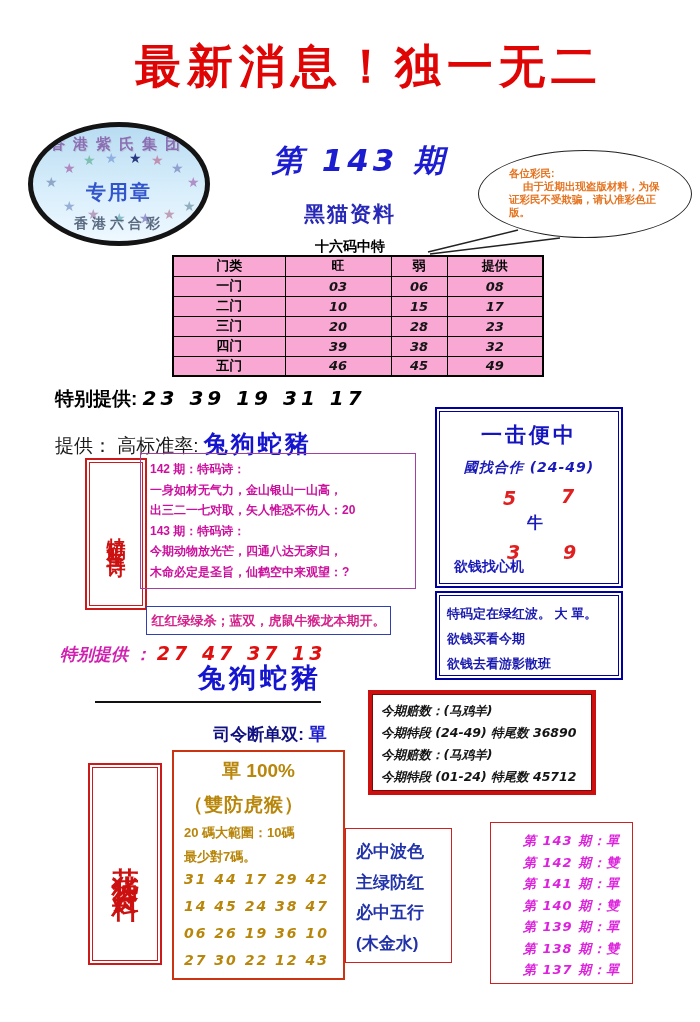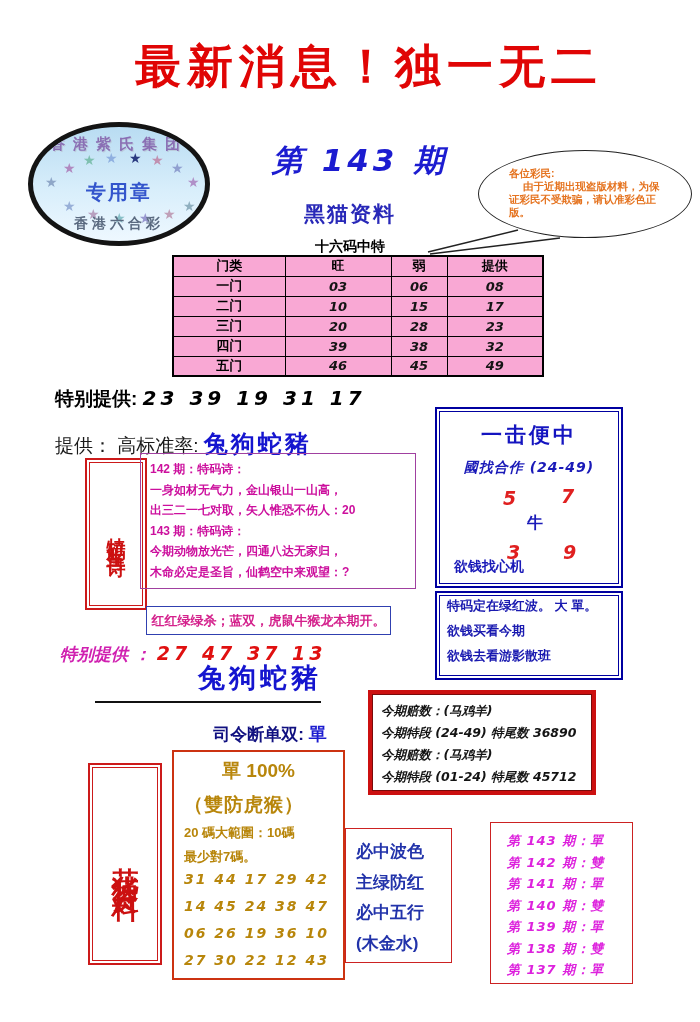--- a/index.html
+++ b/index.html
@@ -119,21 +119,21 @@
   .onehit-title { position:absolute; left:0; top:12px; width:100%; text-align:center;
     font-size:21px; font-weight:bold; color:#1414c0; letter-spacing:3px; }
   .onehit-sub { position:absolute; left:0; top:50px; width:100%; text-align:center;
     font-size:14px; color:#1a1ab8; letter-spacing:1px; }
   .onehit-num { position:absolute; font-size:19px; color:#e02020; }
   .n1{left:66px; top:78px;} .n2{left:124px; top:76px;}
   .ox {position:absolute; left:90px; top:104px; font-size:16px; font-weight:bold; color:#1a1ab8;}
   .n3{left:70px; top:132px;} .n4{left:126px; top:132px;}
   .onehit-footer { position:absolute; left:10px; bottom:10px;
     font-size:14px; font-weight:bold; color:#1a1ab8;margin-left:7px; }
-  .bluenote-box { left:435px; top:591px; width:188px; height:89px; padding:0 10px; }
+  .bluenote-box { left:435px; top:591px; width:188px; height:89px; padding:8px 10px; }
   .bluenote-box .line { font-size:13px; font-weight:bold; color:#1a1ab0; line-height:25px; white-space:nowrap; }
 
   
   .kill-box {
     left:146px; top:606px; width:245px; height:29px;
     border:1px solid #3040b0; text-align:center; line-height:27px;
     font-size:13px; font-weight:bold; color:#d4218c; white-space:nowrap;
   }
 
   
@@ -169,21 +169,21 @@
   
   .wave-box {
     left:345px; top:828px; width:107px; height:135px;
     border:1px solid #cc2222; padding:8px 10px;
   }
   .wave-box .line { font-size:17px; font-weight:bold; color:#2233aa; line-height:30.5px; white-space:nowrap; }
 
   
   .history-box {
     left:490px; top:822px; width:143px; height:162px;
-    border:1px solid #cc2222; padding:7px 0 0 16px;
+    border:1px solid #cc2222; padding:7px 0 0 32px;
   }
   .history-box .line { font-size:13px; color:#dd22dd; line-height:21.5px; letter-spacing:1px; white-space:nowrap; }
 </style>
 </head>
 <body>
 
 <div class="abs main-title">最新消息！独一无二</div>
 
 <div class="abs stamp">
   <span class="star">★</span>

